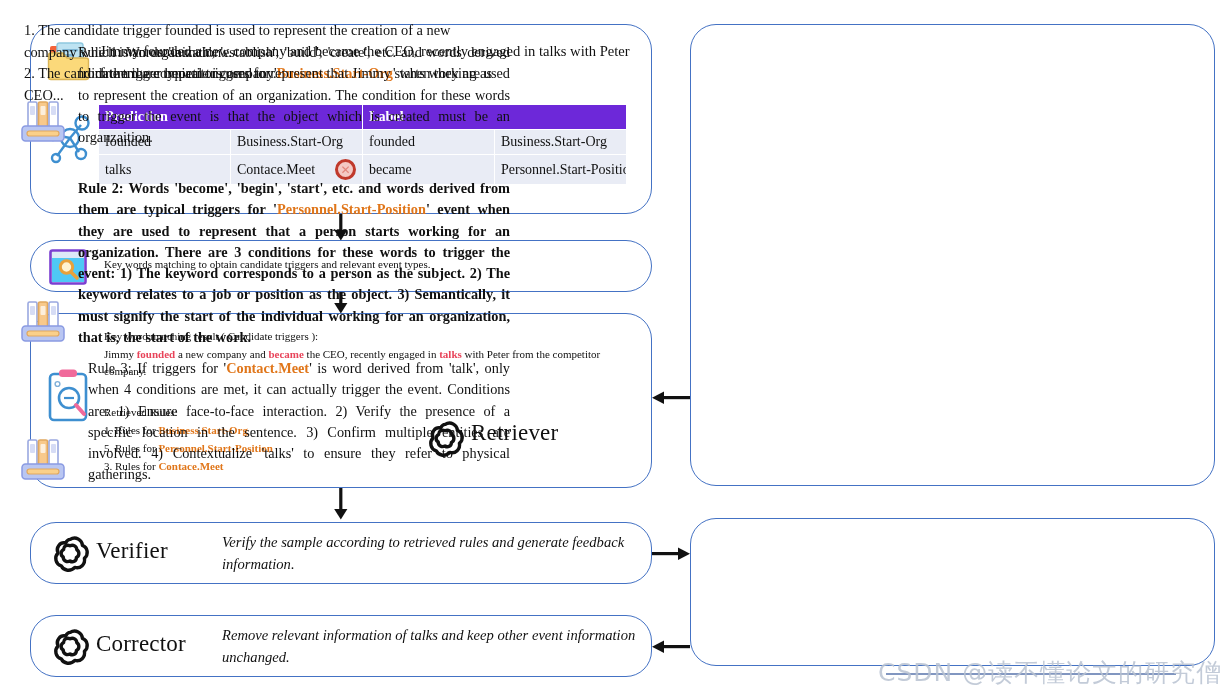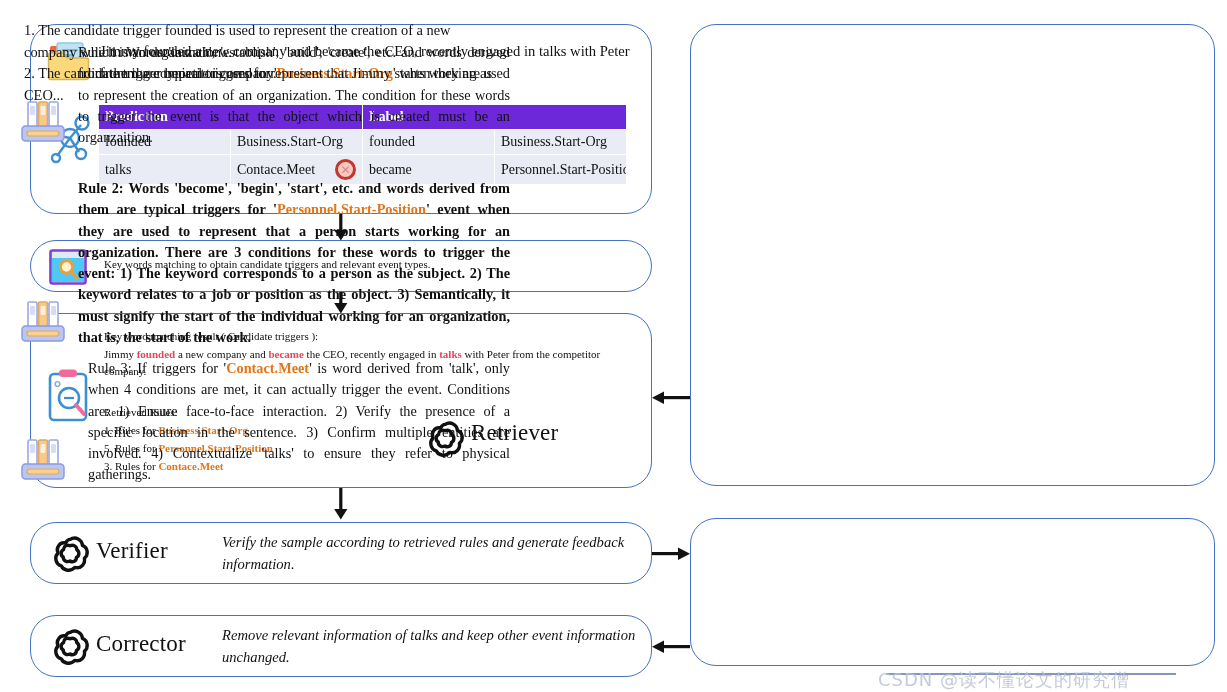--- a/index.html
+++ b/index.html
@@ -153,27 +153,26 @@
   
   .arrow { position: absolute; }
 
   
   .icon { position: absolute; }
 
   .watermark {
     position: absolute;
     left: 878px;
     top: 656px;
-    font-size: 18px;
+    font-size: 25px;
     color: #b9c3d2;
     font-family: "DejaVu Sans", sans-serif;
     letter-spacing: 1px;
     white-space: nowrap;
     opacity: .85;
-    margin-top: 12px;
   }
   .wm-line {
     position: absolute;
     left: 886px;
     top: 673px;
     width: 290px;
     height: 2px;
     background: #6b84b5;
     opacity: .85;
   }

